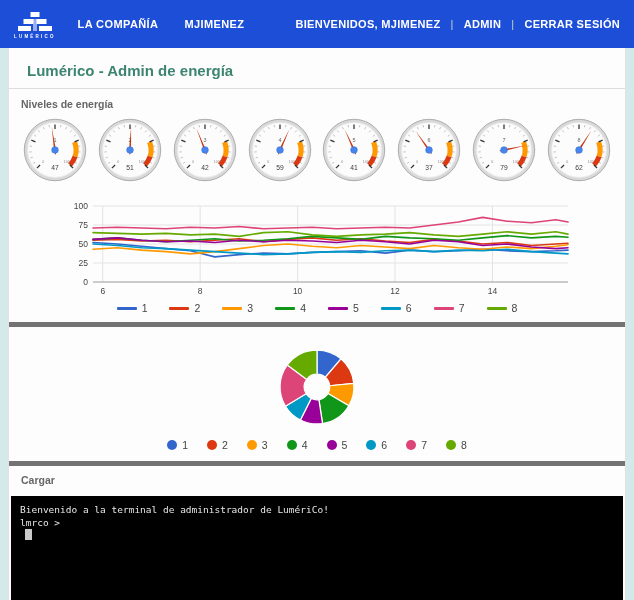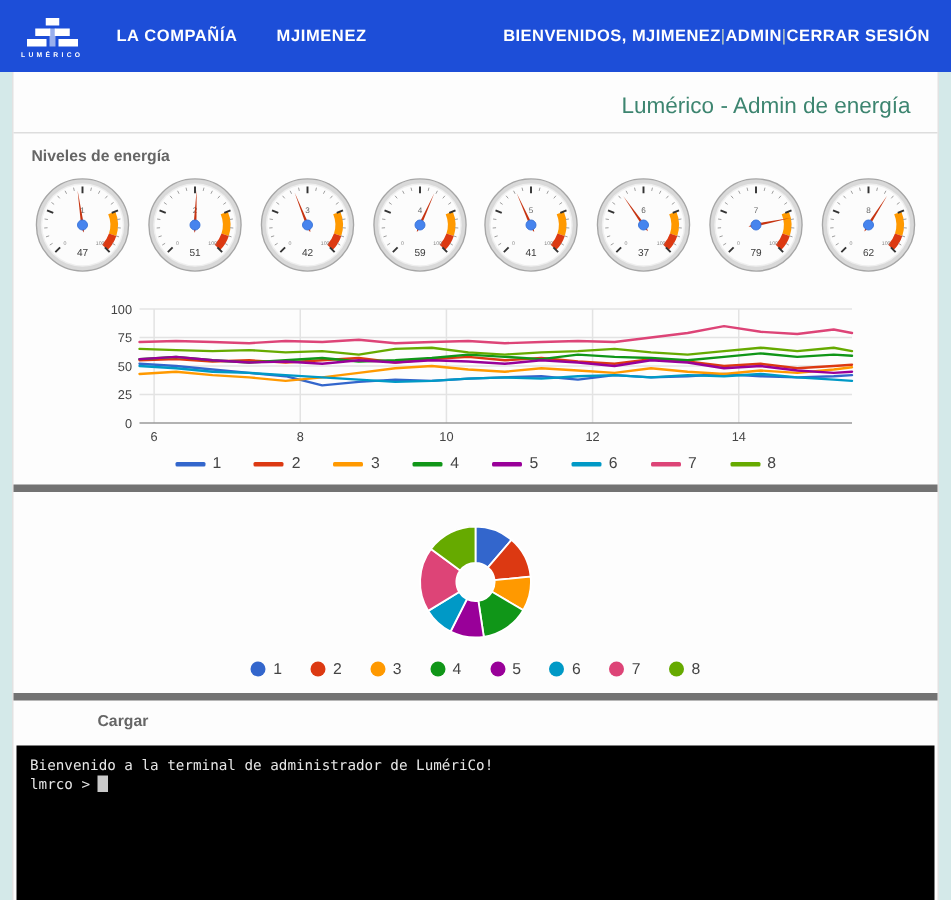--- a/index.html
+++ b/index.html
@@ -11,53 +11,53 @@
   }
   
   header{
     height:48px;background:#1d4ed8;display:flex;align-items:center;
     padding:0 14px;box-sizing:border-box;color:#fff;
   }
   .logo{display:flex;flex-direction:column;align-items:center;margin-right:22px;cursor:pointer;}
   .logo-text{font-size:4.5px;letter-spacing:2.2px;color:#fff;margin-top:1px;font-weight:bold;}
   nav{display:flex;gap:26px;}
   .nav-link{color:#fff;font-size:11px;font-weight:bold;letter-spacing:.4px;text-decoration:none;cursor:pointer;}
-  .hdr-right{margin-left:auto;display:flex;align-items:center;}
+  .hdr-right{margin-left:auto;display:flex;align-items:center;gap:10px;}
   .hdr-right span, .hdr-right a{color:#fff;font-size:11px;font-weight:bold;letter-spacing:.3px;text-decoration:none;}
   .hdr-right a{cursor:pointer;}
   .sep{color:#c3d4bf !important;font-weight:normal !important;}
   
   main{
     margin:0 8px;background:#fdfdfd;border:1px solid #e2e2e2;border-top:none;
     min-height:552px;box-sizing:border-box;
   }
   .card-head{padding:14px 18px 8px;border-bottom:1px solid #ddd;}
-  h1{margin:0;font-size:15px;line-height:18px;color:#3d8570;font-weight:normal;text-align:right;}
+  h1{margin:0;font-size:15px;line-height:18px;color:#3d8570;font-weight:bold;}
   .sec-label{padding:9px 12px 4px;font-size:10.5px;font-weight:bold;color:#666;}
   section{border-bottom:5px solid #737373;}
   section:last-of-type{border-bottom:none;}
   
   .gauges{display:flex;justify-content:space-between;padding:4px 14px 6px;}
   .gauge{width:64px;height:64px;}
   
   .chart-holder{margin:12px 0 0 58px;}
   .legend{display:flex;justify-content:center;align-items:center;gap:22px;padding:2px 0 8px;}
   .legend-item{display:flex;align-items:center;gap:5px;font-size:10.5px;color:#444;}
   .swatch-line{width:20px;height:3px;border-radius:1px;}
   .swatch-dot{width:10px;height:10px;border-radius:50%;}
   .donut-holder{display:flex;justify-content:center;margin:16px 0 6px;}
   .pie-legend{gap:19px;padding-bottom:10px;}
   
-  .cargar-label{padding:8px 12px 8px;margin-left:44px;}
+  .cargar-label{padding:8px 12px 8px;}
   .terminal{
     margin:2px 2px 0;background:#000;color:#e6e6e6;
     font-family:"DejaVu Sans Mono", monospace;font-size:9.5px;line-height:13px;
     padding:7px 9px;height:120px;cursor:text;
   }
-  .tline{display:flex;align-items:flex-start;}
+  .tline{display:flex;align-items:flex-start;flex-direction:column;}
   .cursor{display:inline-block;width:7px;height:11px;background:#c9c9c9;margin-left:5px;}
 </style>
 </head>
 <body>
 
 <header>
   <div class="logo">
     <svg width="34" height="23" viewBox="0 0 34 23">
       <rect x="12.5" y="2" width="9" height="5" fill="#fff"></rect>
       <rect x="5.5" y="9" width="10" height="5" fill="#fff"></rect>

